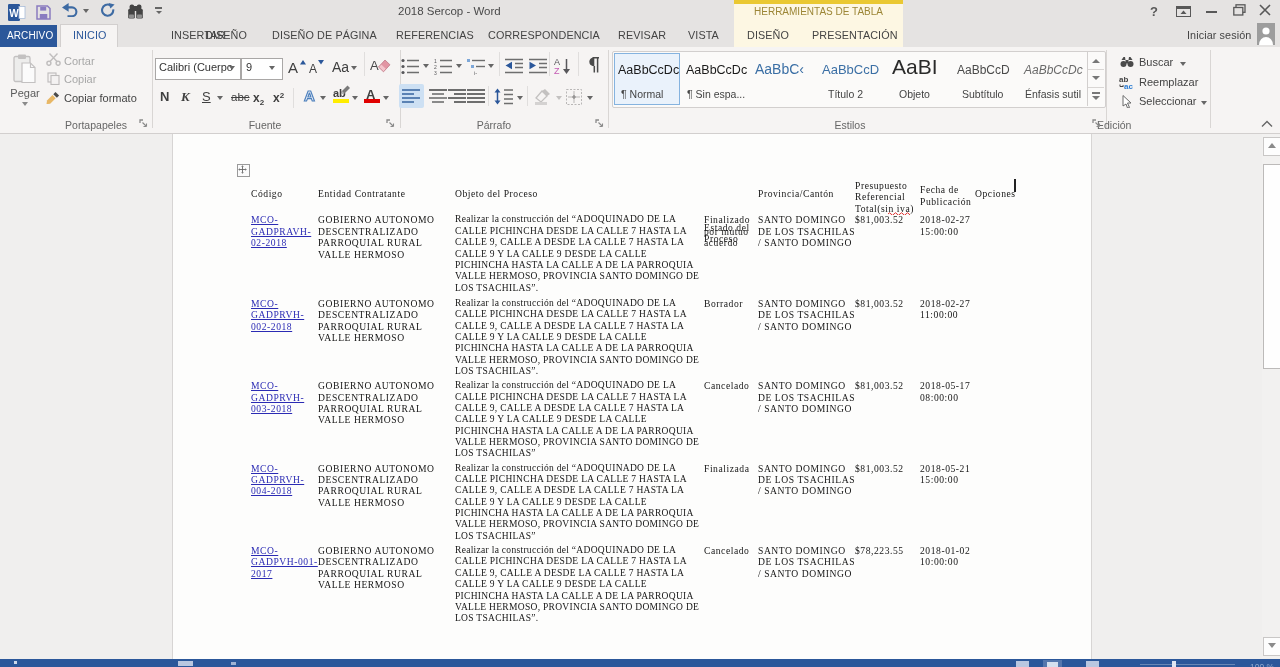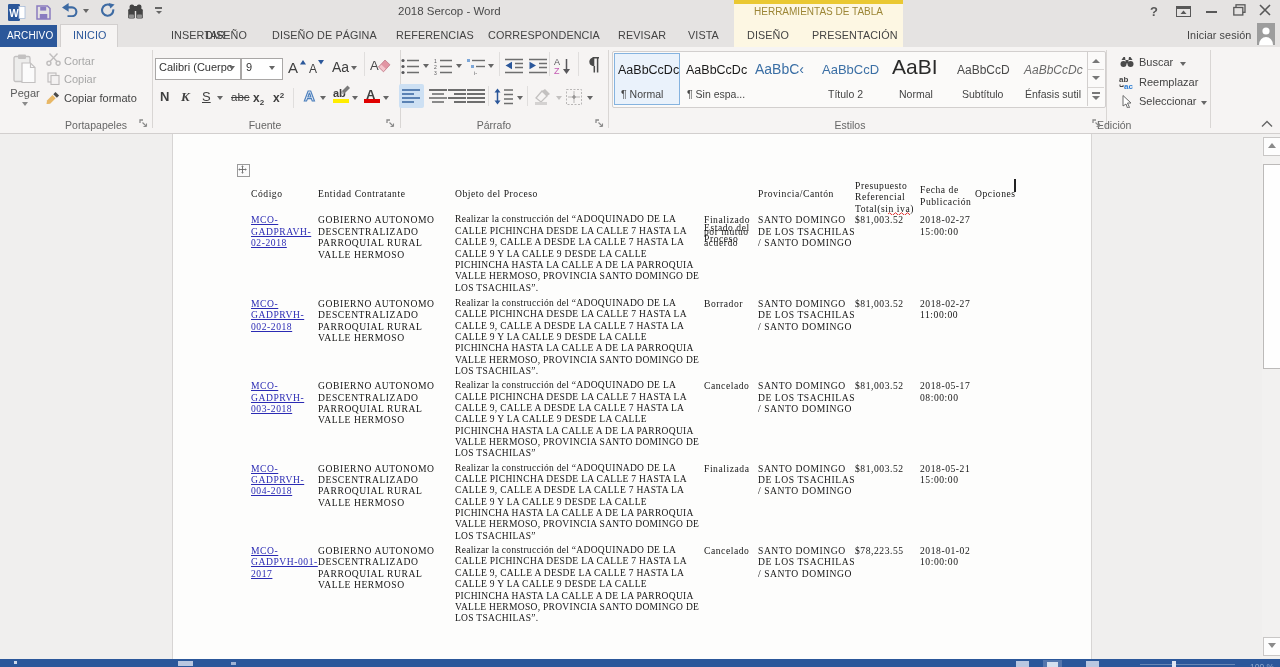--- a/index.html
+++ b/index.html
@@ -318,21 +318,21 @@
   <div class="abs" style="left:614px;top:53px;width:64px;height:50px;background:#eaf2fb;border:1.5px solid #85b3df;"></div>
   <div class="abs" style="left:618px;top:63px;font-size:12.5px;color:#1a1a1a;">AaBbCcDc</div>
   <div class="abs" style="left:621px;top:88px;font-size:10.5px;color:#444;">¶ Normal</div>
   <div class="abs" style="left:686px;top:63px;font-size:12.5px;color:#1a1a1a;">AaBbCcDc</div>
   <div class="abs" style="left:687px;top:88px;font-size:10.5px;color:#444;">¶ Sin espa...</div>
   <div class="abs" style="left:755px;top:61px;font-size:14px;color:#3b6fa5;">AaBbC‹</div>
   <div class="abs" style="left:760px;top:104px;font-size:16px;color:#444;margin-top:48px;">Título 1</div>
   <div class="abs" style="left:822px;top:62px;font-size:13px;color:#3b6fa5;">AaBbCcD</div>
   <div class="abs" style="left:828px;top:88px;font-size:10.5px;color:#444;">Título 2</div>
   <div class="abs" style="left:892px;top:55px;font-size:21px;color:#2a2a2a;">AaBI</div>
-  <div class="abs" style="left:899px;top:88px;font-size:10.5px;color:#444;">Normal</div>
+  <div class="abs" style="left:899px;top:88px;font-size:10.5px;color:#444;">Objeto</div>
   <div class="abs" style="left:957px;top:63px;font-size:12px;color:#4a4a4a;">AaBbCcD</div>
   <div class="abs" style="left:962px;top:88px;font-size:10.5px;color:#444;">Subtítulo</div>
   <div class="abs" style="left:1024px;top:63px;font-size:12px;font-style:italic;color:#6a6a6a;">AaBbCcDc</div>
   <div class="abs" style="left:1025px;top:88px;font-size:10.5px;color:#444;">Énfasis sutil</div>
 
   <div class="abs" style="left:1087px;top:51px;width:17px;height:55px;border-left:1px solid #d2cfce;"></div>
   <div class="abs" style="left:1088px;top:69px;width:16px;height:1px;background:#d9d6d4;"></div>
   <div class="abs" style="left:1088px;top:87px;width:16px;height:1px;background:#d9d6d4;"></div>
   <div class="abs" style="left:1092px;top:59px;width:0;height:0;border-left:4px solid transparent;border-right:4px solid transparent;border-bottom:4.5px solid #777;"></div>
   <div class="abs" style="left:1092px;top:76px;width:0;height:0;border-left:4px solid transparent;border-right:4px solid transparent;border-top:4.5px solid #777;"></div>

